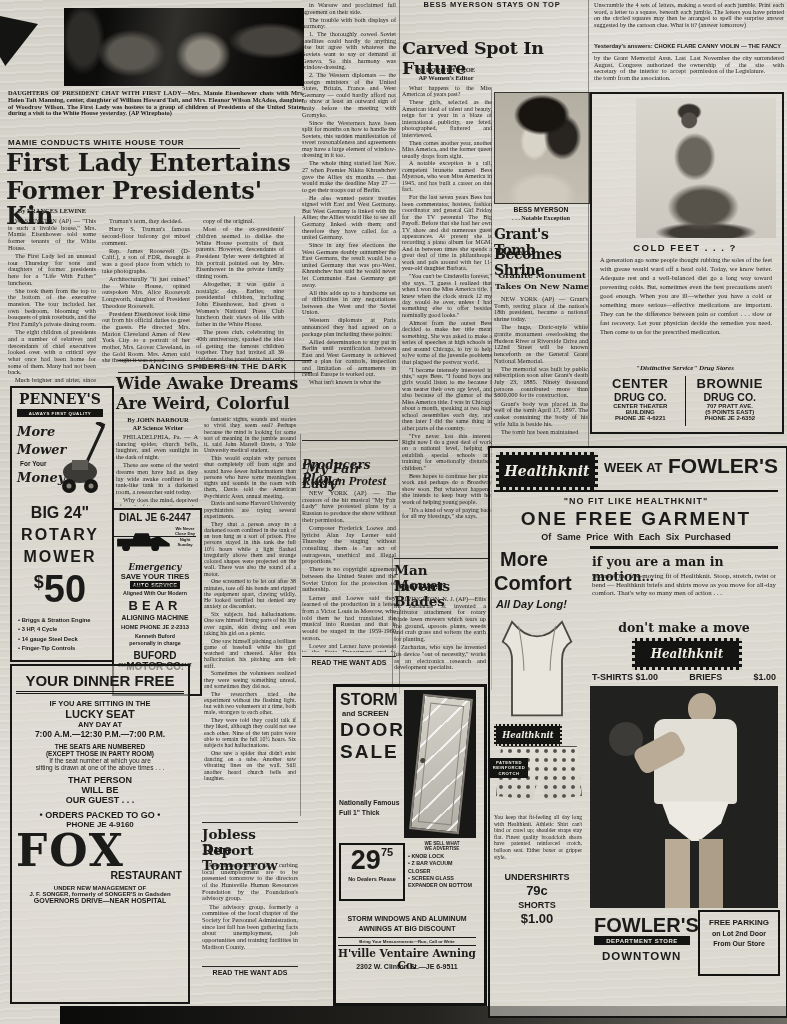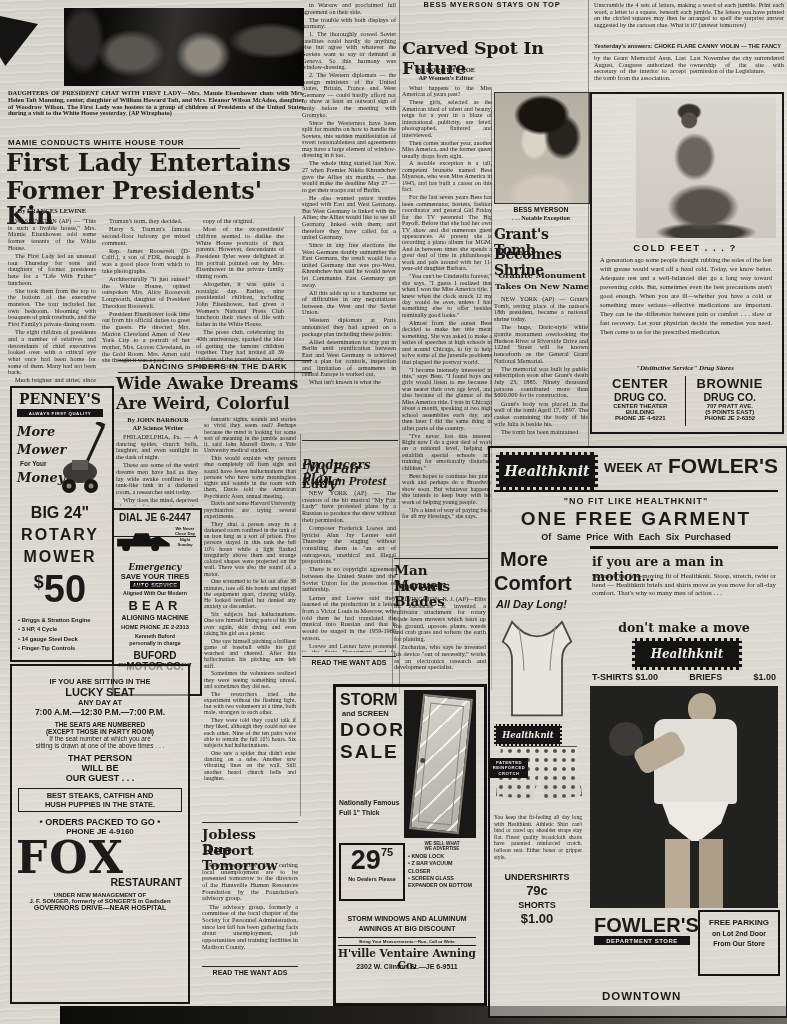--- a/index.html
+++ b/index.html
@@ -267,35 +267,32 @@
   <div class="abs serifhead" style="left:202px;top:822px;width:96px;font-size:13.5px;border-top:1px solid #2a2825;padding-top:3px;">Jobless Report</div>
   <div class="abs serifhead" style="left:202px;top:841px;width:96px;font-size:13.5px;">Due Tomorrow</div>
   <div class="abs body-col" style="left:202px;top:862px;width:96px;height:100px;">
       <p>Recommendations for curbing local unemployment are to be presented tomorrow to the directors of the Huntsville Human Resources Foundation by the Foundation's advisory group.</p>
       <p>The advisory group, formerly a committee of the local chapter of the Society for Personnel Administration, since last fall has been gathering facts about unemployment, job opportunities and training facilities in Madison County.</p>
     </div>
   <div class="abs b900 ctr" style="left:202px;top:966px;width:96px;font-size:7px;border-top:1px solid #2a2825;padding-top:2px;">READ THE WANT ADS</div>
 
   <div class="abs adbox" style="left:10px;top:664px;width:176px;height:336px;padding:0;">
     <div style="padding:6px 4px 0 4px;text-align:center;font-family:'Liberation Sans',sans-serif;">
+      <div class="b900" style="font-size:15px;border-bottom:3px double #1a1a18;padding-bottom:2px;">YOUR DINNER FREE</div>
       <div class="b900" style="font-size:7.5px;margin-top:5px;">IF YOU ARE SITTING IN THE</div>
       <div class="b900" style="font-size:11px;">LUCKY SEAT</div>
       <div class="b900" style="font-size:7.5px;">ANY DAY AT</div>
       <div class="b900" style="font-size:8.5px;">7:00 A.M.—12:30 P.M.—7:00 P.M.</div>
       <div class="b900" style="font-size:6.5px;margin-top:4px;">THE SEATS ARE NUMBERED</div>
       <div class="b900" style="font-size:6.5px;">(EXCEPT THOSE IN PARTY ROOM)</div>
       <div style="font-size:6.5px;">If the seat number at which you are</div>
       <div style="font-size:6.5px;">sitting is drawn at one of the above times . . .</div>
       <div class="b900" style="font-size:9px;margin-top:4px;">THAT PERSON</div>
       <div class="b900" style="font-size:9px;">WILL BE</div>
       <div class="b900" style="font-size:9px;">OUR GUEST . . .</div>
-      <div style="border:1.5px solid #1a1a18;margin:5px 2px 0 2px;padding:2px 0;">
-        <div class="b900" style="font-size:7.5px;">BEST STEAKS, CATFISH AND</div>
-        <div class="b900" style="font-size:7.5px;">HUSH PUPPIES IN THE STATE.</div>
-      </div>
       <div class="b900" style="font-size:9px;margin-top:5px;">• ORDERS PACKED TO GO •</div>
       <div class="b900" style="font-size:8px;">PHONE JE 4-9160</div>
       <div style="text-align:left;position:relative;height:56px;">
         <span class="serifhead" style="font-size:44px;letter-spacing:2px;line-height:1;">FOX</span>
         <span class="b900" style="font-size:10.5px;position:absolute;right:2px;bottom:4px;">RESTAURANT</span>
       </div>
       <div class="b900" style="font-size:6px;">UNDER NEW MANAGEMENT OF</div>
       <div class="b900" style="font-size:6px;">J. F. SONGER, formerly of SONGER'S in Gadsden</div>
       <div class="b900" style="font-size:7px;">GOVERNORS DRIVE—NEAR HOSPITAL</div>
     </div>
@@ -380,21 +377,21 @@
       <div style="position:absolute;left:34%;top:15%;width:44%;height:38%;background:#e2dfd7;border-radius:10px 10px 4px 4px;"></div>
       <div style="position:absolute;left:10%;top:16%;width:34px;height:34px;border-radius:50%;background:#3c3b38;border:3px solid #14
 14 12;"></div>
       <div style="position:absolute;left:24%;top:24%;width:26%;height:12%;background:#b9ab96;transform:rotate(-28deg);border-radius:8px;"></div>
       <div style="position:absolute;left:38%;top:52%;width:36%;height:18%;background:#eceae2;clip-path:polygon(0 0,100% 0,88% 55%,55% 100%,45% 100%,12% 55%);"></div>
       <div style="position:absolute;left:40%;top:69%;width:13%;height:31%;background:#b9ab96;"></div>
       <div style="position:absolute;left:58%;top:69%;width:13%;height:31%;background:#ac9e89;"></div>
     </div>
     <div class="abs b900" style="left:104px;top:466px;font-size:20px;">FOWLER'S</div>
     <div class="abs chip" style="left:104px;top:488px;width:96px;height:9px;font-size:6px;">DEPARTMENT STORE</div>
-    <div class="abs b900" style="left:112px;top:502px;font-size:11.5px;letter-spacing:1px;margin-top:40px;">DOWNTOWN</div>
+    <div class="abs b900" style="left:112px;top:502px;font-size:11.5px;letter-spacing:1px;">DOWNTOWN</div>
     <div class="abs" style="left:208px;top:462px;width:78px;height:56px;border:2px solid #131311;text-align:center;padding-top:6px;">
       <div class="b900" style="font-size:8px;">FREE PARKING</div>
       <div class="b900" style="font-size:7px;margin-top:3px;">on Lot 2nd Door</div>
       <div class="b900" style="font-size:7px;margin-top:3px;">From Our Store</div>
     </div>
   </div>
 
 </div>
 
 </body></html>

